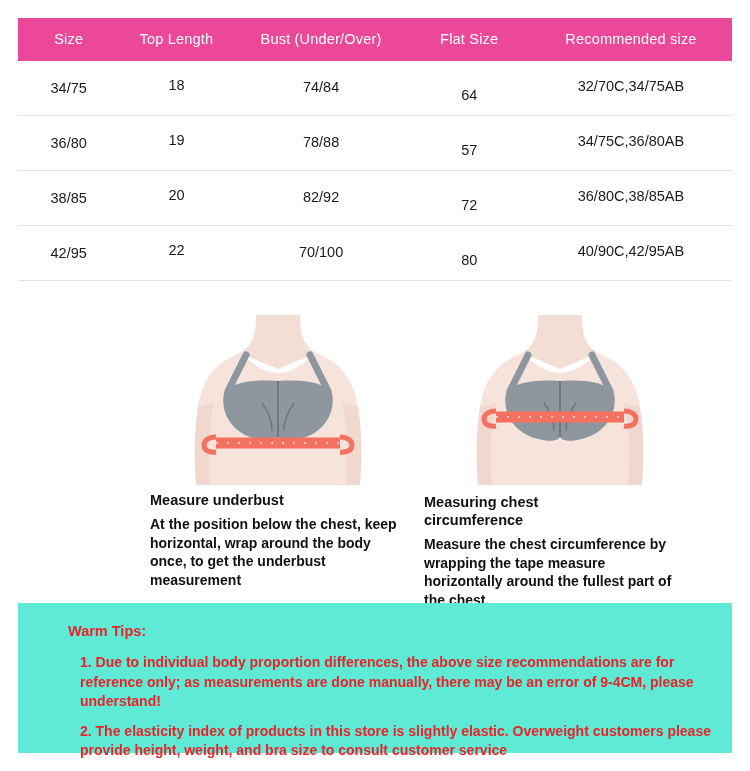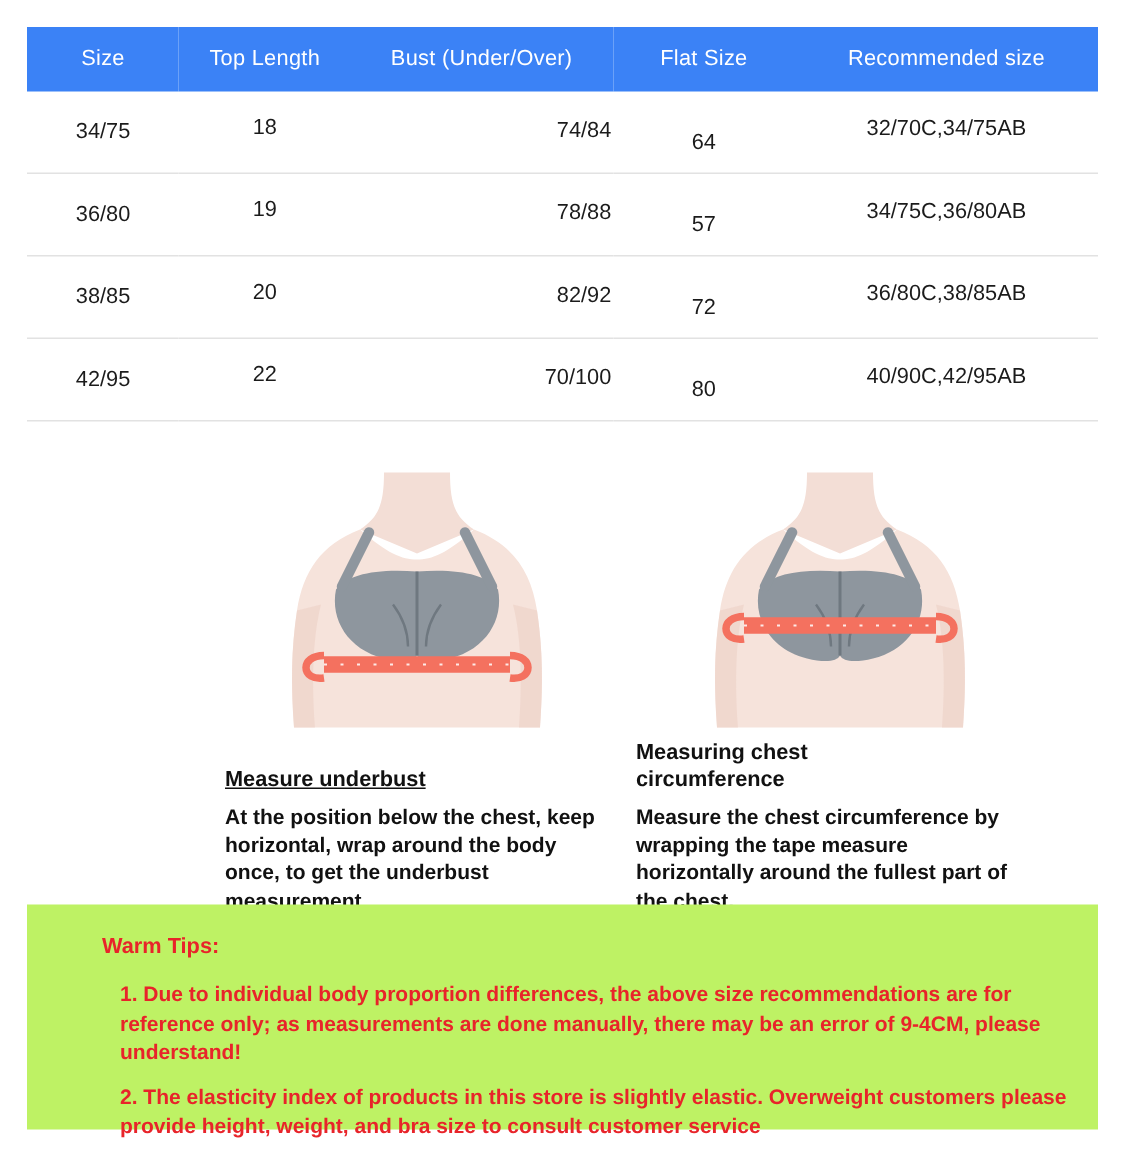--- a/index.html
+++ b/index.html
@@ -21,21 +21,21 @@
   }
 
   
   .size-table {
     width: 714px;
     margin: 18px auto 0 auto;
     border-collapse: collapse;
     table-layout: fixed;
   }
   .size-table thead th {
-    background: #3b82f6;
+    background: #ec4899;
     color: #ffffff;
     font-size: 14.5px;
     font-weight: normal;
     padding: 13px 0 14px 0;
     text-align: center;
     letter-spacing: .2px;
   }
   .size-table tbody td {
     font-size: 14.5px;
     color: #1b1b1b;
@@ -51,21 +51,21 @@
   
   .col-size    { width: 14.2%; }
   .col-top     { width: 16.0%; }
   .col-bust    { width: 24.5%; }
   .col-flat    { width: 17.0%; }
   .col-rec     { width: 28.3%; }
 
   .size-table td.c-flat { padding-top: 14px; }
   .size-table td.c-size { padding-bottom: 2px; }
   .size-table td.c-top  { padding-bottom: 8px; }
-  .size-table td.c-bust { padding-bottom: 4px; text-align: right; }
+  .size-table td.c-bust { padding-bottom: 4px; }
   .size-table td.c-rec  { padding-bottom: 6px; }
 
   
   .illus {
     position: relative;
     margin-top: 26px;
     height: 268px;
   }
   .fig {
     position: absolute;
@@ -82,33 +82,33 @@
     color: #111;
     line-height: 1.25;
   }
   .cap-body {
     font-size: 14px;
     font-weight: bold;
     color: #111;
     line-height: 1.32;
     margin-top: 6px;
   }
-  .fig.left .cap-title  { margin-left: 22px; margin-top: 24px; text-decoration: underline; }
+  .fig.left .cap-title  { margin-left: 22px; margin-top: 4px; }
   .fig.left .cap-body   { margin-left: 22px; width: 250px; }
   .fig.right .cap-title { margin-left: 14px; margin-top: 6px; width: 150px; }
   .fig.right .cap-body  { margin-left: 14px; width: 262px; }
 
   
   .tips {
     position: absolute;
     left: 18px;
     top: 585px;
     width: 714px;
     height: 150px;
-    background: #bef264;
+    background: #5eead4;
   }
   .tips-title {
     color: #e8242a;
     font-weight: bold;
     font-size: 14.5px;
     margin: 20px 0 0 50px;
   }
   .tips-p {
     color: #e8242a;
     font-weight: bold;

